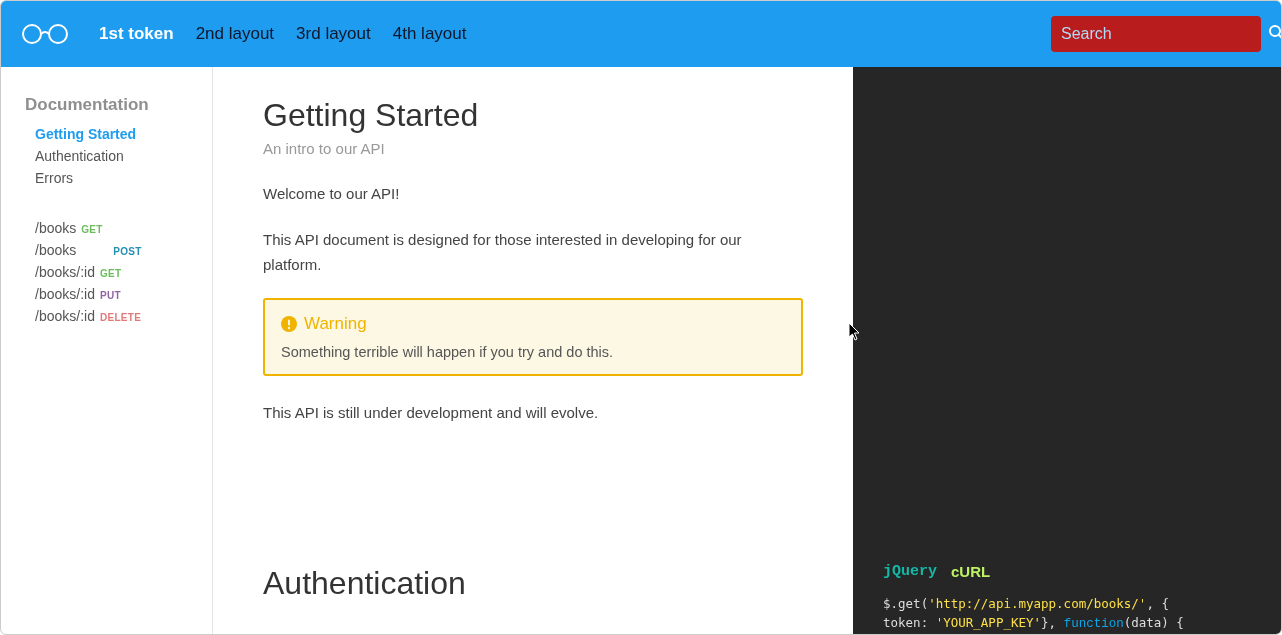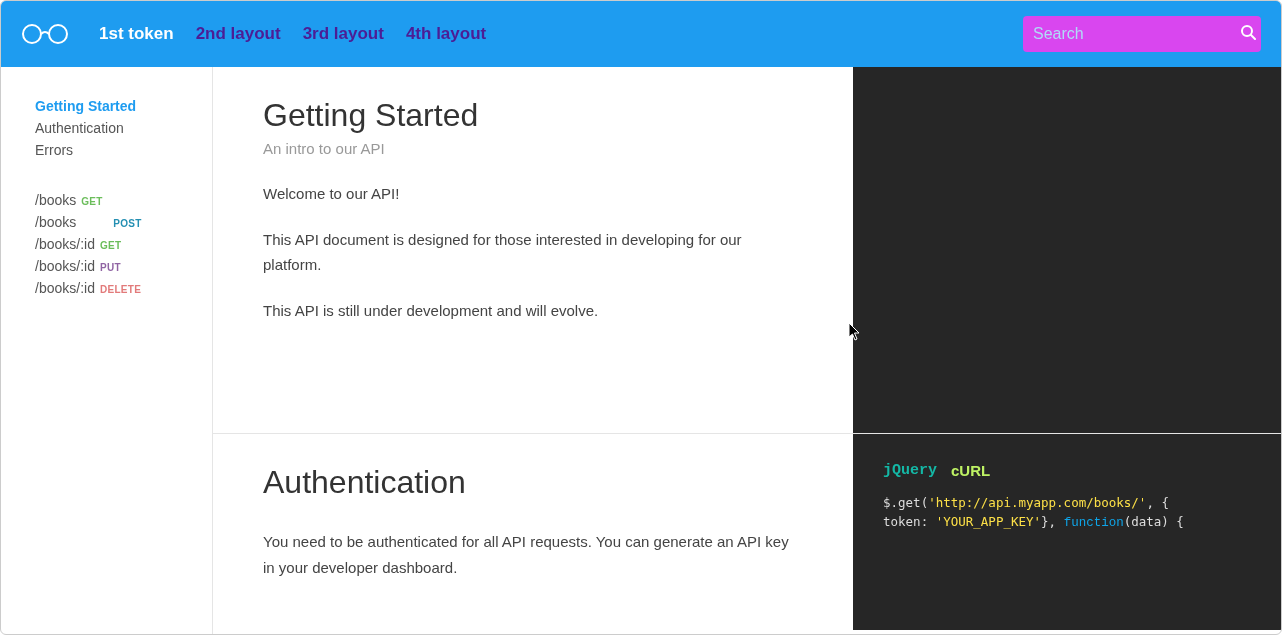--- a/index.html
+++ b/index.html
@@ -29,32 +29,32 @@
       display: flex;
       align-items: center;
     }
     .nav-links {
       display: flex;
       gap: 22px;
       flex: 1;
     }
     .nav-link {
       font-size: 17px;
-      color: #4c1d95;
-      font-weight: 700;
+      color: #0f172a;
+      font-weight: 400;
       cursor: pointer;
     }
     .nav-link.active {
       color: #fff;
       font-weight: 600;
     }
     .search-box {
-      background: #d946ef;
+      background: #b91c1c;
       border-radius: 4px;
-      width: 238px;
+      width: 210px;
       height: 36px;
       display: flex;
       align-items: center;
       padding: 0 10px;
     }
     .search-input {
       background: transparent;
       border: none;
       outline: none;
       color: #fff;
@@ -215,20 +215,21 @@
         <circle cx="7" cy="7" r="5" stroke="#fff" stroke-width="2"></circle>
         <line x1="11" y1="11" x2="15" y2="15" stroke="#fff" stroke-width="2" stroke-linecap="round"></line>
       </svg>
     </span>
   </div>
 </div>
 
 <div class="main">
   <div class="sidebar">
     <div class="sidebar-section">
+      <div class="sidebar-heading">Documentation</div>
       <div class="sidebar-item active">
           <span>Getting Started</span>
         </div>
       <div class="sidebar-item">
           <span>Authentication</span>
         </div>
       <div class="sidebar-item">
           <span>Errors</span>
         </div>
     </div>
@@ -258,20 +259,31 @@
 
   <div class="content-wrap">
     <div style="display:flex; flex-direction:column; width:100%;">
       <div style="display:flex;">
         <div class="content-col">
           <div class="section">
             <h1 class="section-title">Getting Started</h1>
             <div class="section-subtitle">An intro to our API</div>
             <p>Welcome to our API!</p>
             <p>This API document is designed for those interested in developing for our platform.</p>
+            <div class="callout">
+              <div class="callout-title">
+                <svg width="16" height="16" viewBox="0 0 16 16">
+                    <circle cx="8" cy="8" r="8" fill="#f0b400"></circle>
+                    <rect x="7" y="3.5" width="2" height="6" fill="#fdf8e4" rx="1"></rect>
+                    <circle cx="8" cy="12" r="1.2" fill="#fdf8e4"></circle>
+                  </svg>
+                <span>Warning</span>
+              </div>
+              <div class="callout-body">Something terrible will happen if you try and do this.</div>
+            </div>
             <p style="margin-bottom:0;">This API is still under development and will evolve.</p>
           </div>
         </div>
         <div class="code-col"></div>
       </div>
 
       <div style="height:1px; background:#e5e5e5;"></div>
 
       <div style="display:flex;">
         <div class="content-col">

